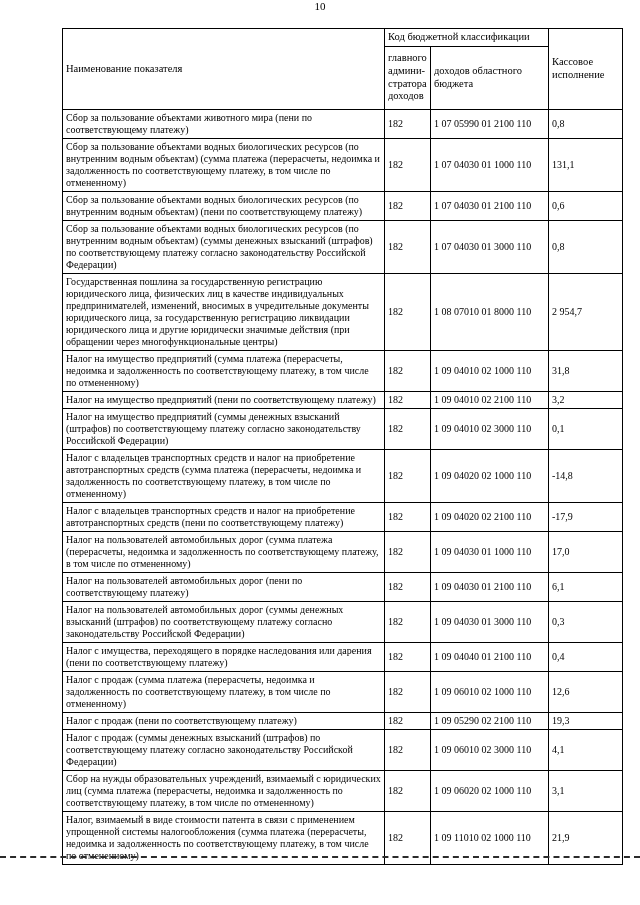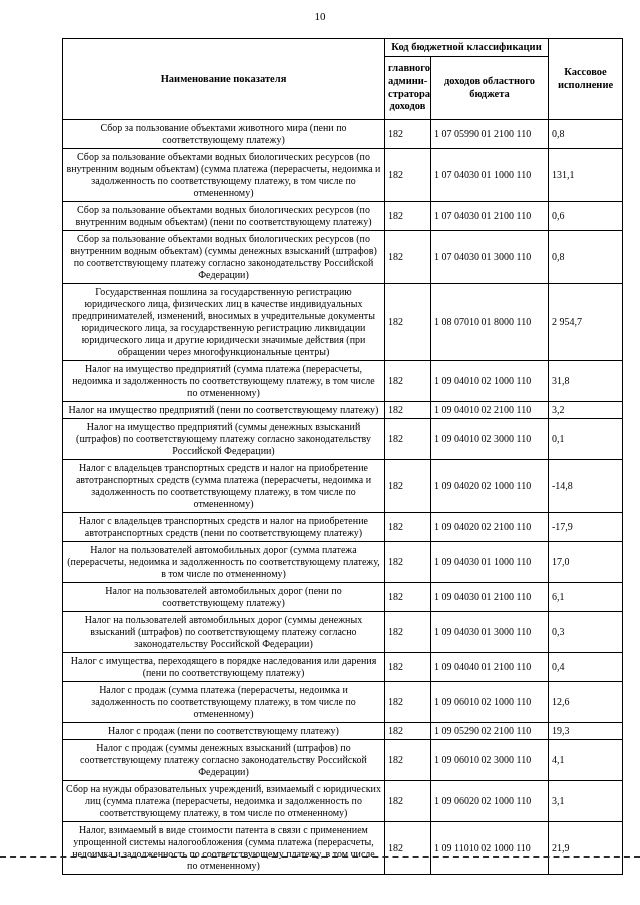--- a/index.html
+++ b/index.html
@@ -11,46 +11,46 @@
     width: 640px;
     height: 905px;
     position: relative;
     font-family: "Liberation Serif", serif;
     color: #000;
     overflow: hidden;
   }
   .page-number {
     text-align: center;
     font-size: 11px;
-    padding-top: 10px;
+    padding-top: 0;
     height: 18px;
   }
   table.budget-table {
     border-collapse: collapse;
     table-layout: fixed;
     width: 560px;
     margin-left: 62px;
     margin-top: 10px;
   }
   table.budget-table th,
   table.budget-table td {
     border: 1px solid #000;
     font-size: 10px;
     line-height: 1.2;
     padding: 2px 3px;
     overflow: hidden;
   }
   table.budget-table th {
-    font-weight: bold;
-    text-align: center;
+    font-weight: normal;
+    text-align: left;
     vertical-align: middle;
     font-size: 10.5px;
   }
   td.name-cell {
-    text-align: center;
+    text-align: left;
     vertical-align: top;
   }
   td.admin-cell, td.code-cell {
     text-align: left;
     vertical-align: middle;
     white-space: nowrap;
   }
   td.cash-cell {
     text-align: left;
     vertical-align: middle;

